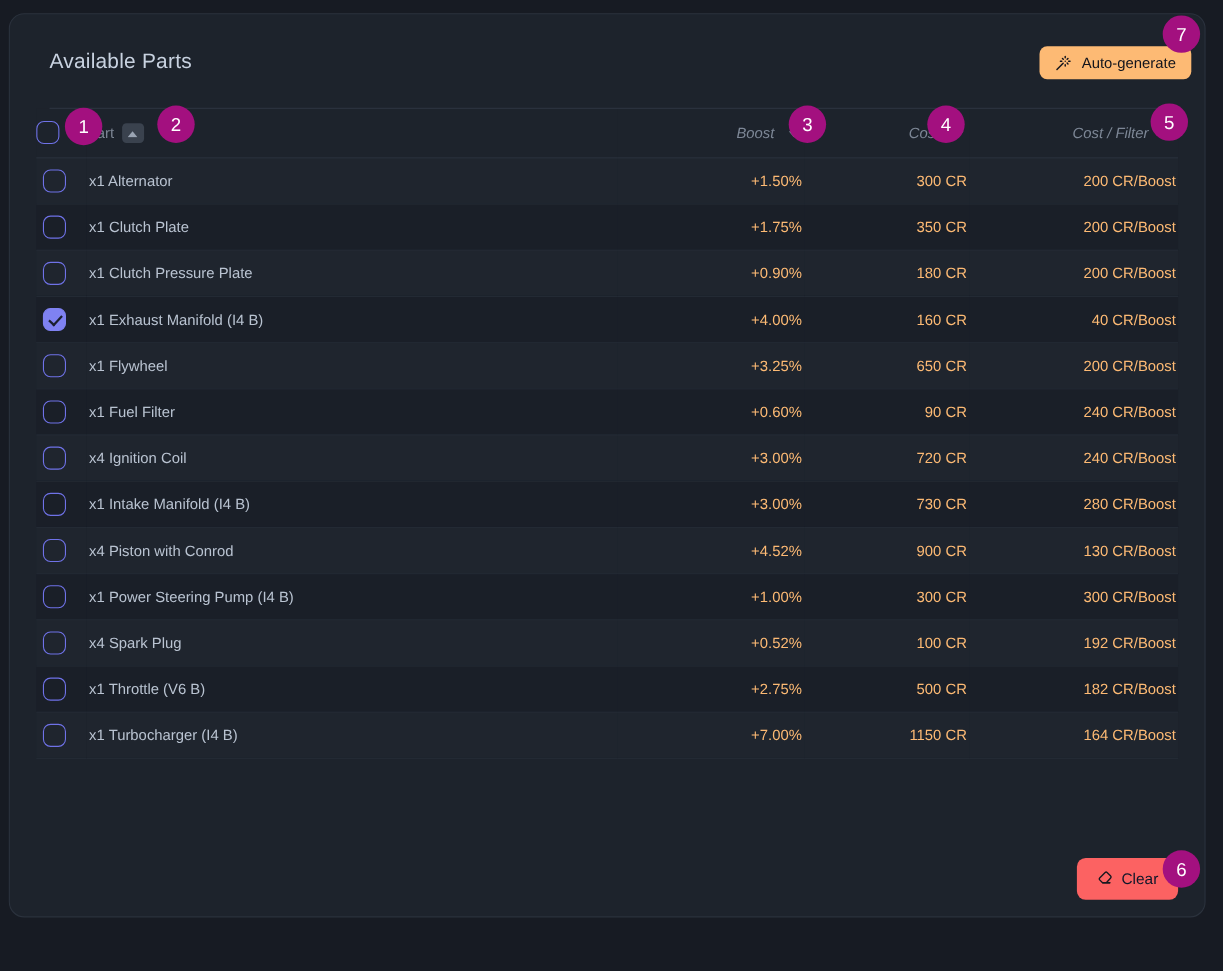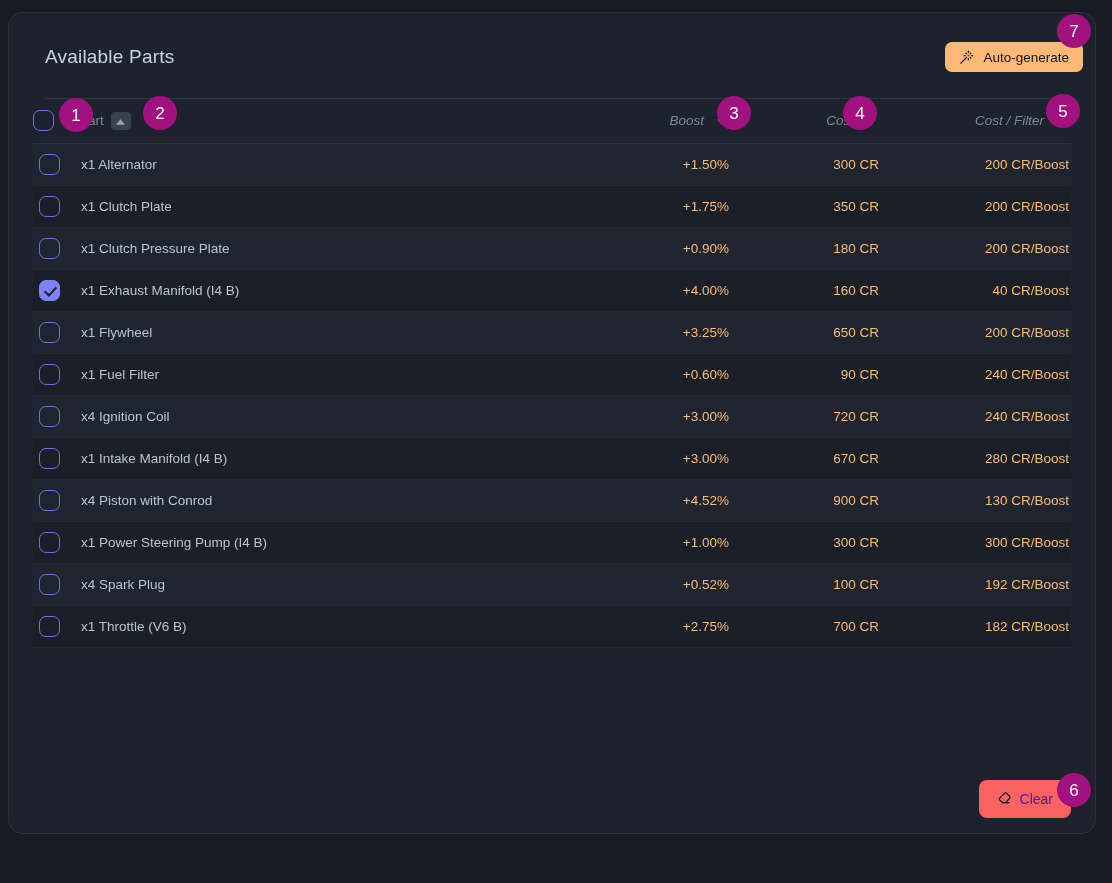--- a/index.html
+++ b/index.html
@@ -188,21 +188,21 @@
   }
   .clear-btn {
     display: flex;
     align-items: center;
     gap: 8px;
     height: 38px;
     padding: 0 18px;
     background: #fc6262;
     border: none;
     border-radius: 8px;
-    color: #4c1d95;
+    color: #0f172a;
     font-size: 14px;
     font-family: "Liberation Sans", sans-serif;
     cursor: pointer;
     white-space: nowrap;
   }
 
   
   .badge {
     position: absolute;
     width: 34px;
@@ -361,21 +361,21 @@
               <td class="check"><span class="cb"></span></td>
               <td class="part">x4 Ignition Coil</td>
               <td class="num">+3.00%</td>
               <td class="num">720 CR</td>
               <td class="num">240 CR/Boost</td>
             </tr>
             <tr>
               <td class="check"><span class="cb"></span></td>
               <td class="part">x1 Intake Manifold (I4 B)</td>
               <td class="num">+3.00%</td>
-              <td class="num">670 CR</td>
+              <td class="num">730 CR</td>
               <td class="num">280 CR/Boost</td>
             </tr>
             <tr>
               <td class="check"><span class="cb"></span></td>
               <td class="part">x4 Piston with Conrod</td>
               <td class="num">+4.52%</td>
               <td class="num">900 CR</td>
               <td class="num">130 CR/Boost</td>
             </tr>
             <tr>
@@ -389,22 +389,29 @@
               <td class="check"><span class="cb"></span></td>
               <td class="part">x4 Spark Plug</td>
               <td class="num">+0.52%</td>
               <td class="num">100 CR</td>
               <td class="num">192 CR/Boost</td>
             </tr>
             <tr>
               <td class="check"><span class="cb"></span></td>
               <td class="part">x1 Throttle (V6 B)</td>
               <td class="num">+2.75%</td>
-              <td class="num">700 CR</td>
+              <td class="num">500 CR</td>
               <td class="num">182 CR/Boost</td>
+            </tr>
+            <tr>
+              <td class="check"><span class="cb"></span></td>
+              <td class="part">x1 Turbocharger (I4 B)</td>
+              <td class="num">+7.00%</td>
+              <td class="num">1150 CR</td>
+              <td class="num">164 CR/Boost</td>
             </tr>
           </tbody>
       </table>
     </div>
 
     <div class="card-footer">
       <button class="clear-btn">
         <span>
           <svg width="15" height="15" viewBox="0 0 24 24" fill="none" stroke="#16181f" stroke-width="2" stroke-linecap="round" stroke-linejoin="round">
             <path d="M19 20H8.5l-4.2-4.2a2 2 0 0 1 0-2.8l8-8a2 2 0 0 1 2.8 0l5.2 5.2a2 2 0 0 1 0 2.8L14 20"></path>

